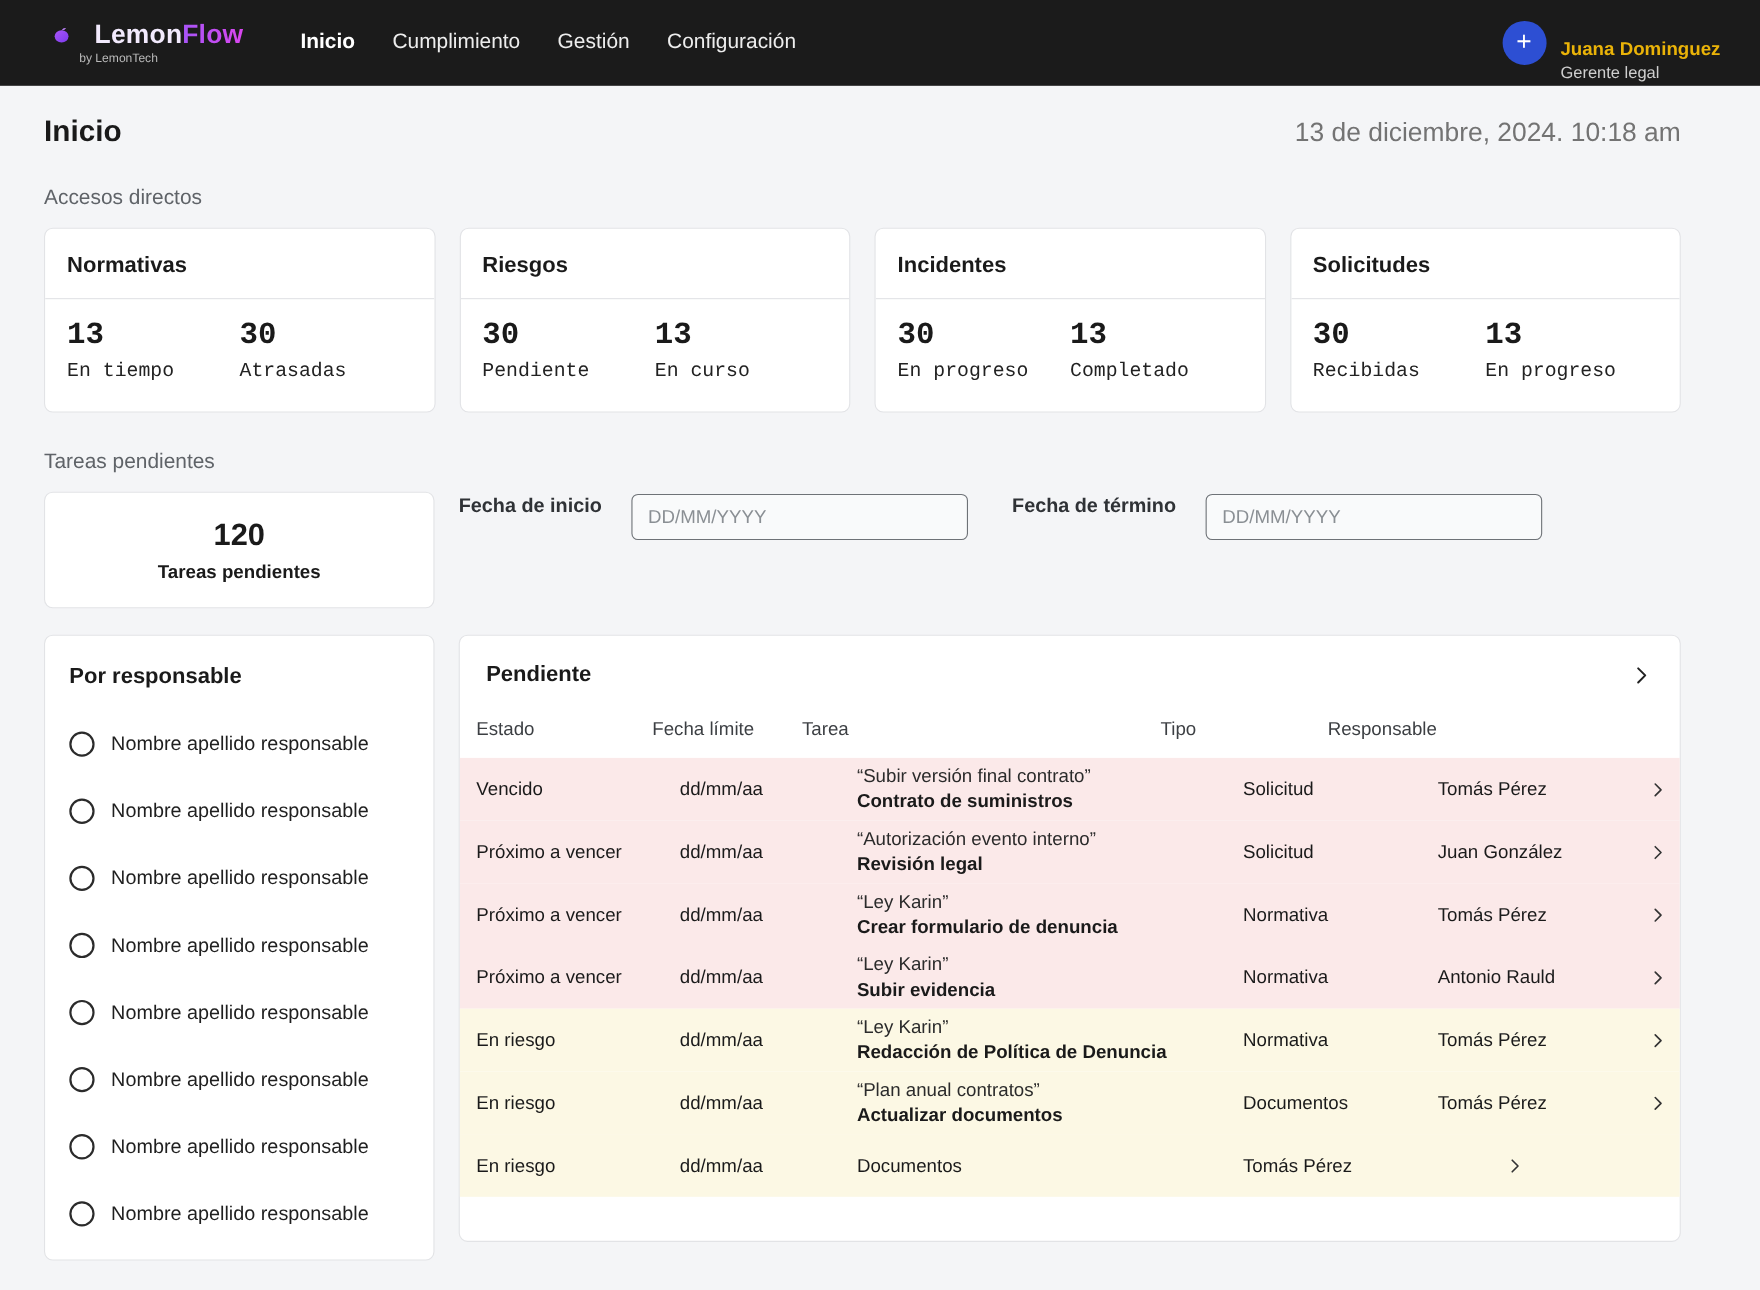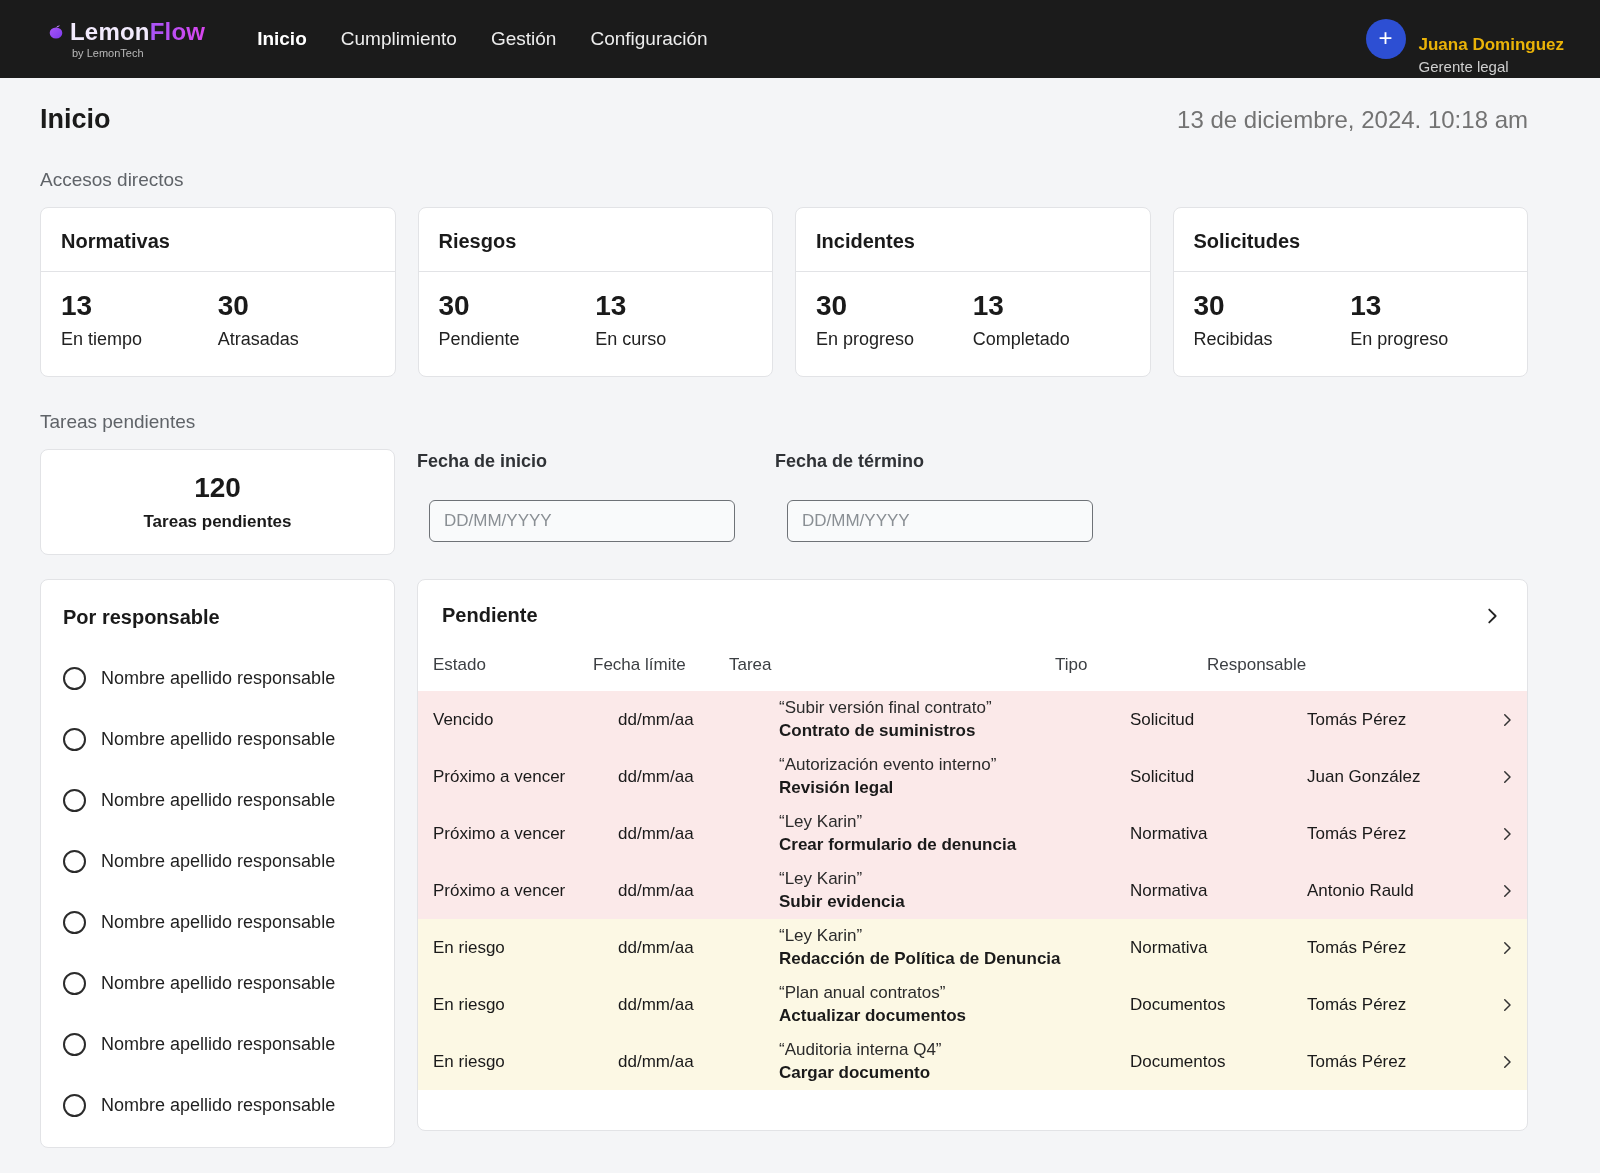--- a/index.html
+++ b/index.html
@@ -13,21 +13,21 @@
 
   
   .navbar {
     height: 78px;
     background: #1b1b1b;
     display: flex;
     align-items: center;
     padding: 0 36px 0 48px;
   }
   .logo { display: flex; flex-direction: column; line-height: 1; margin-right: 52px; }
-  .logo-top { display: flex; align-items: center; gap: 6px; }
+  .logo-top { display: flex; align-items: center; gap: 22px; }
   .logo-word { font-size: 24px; font-weight: 700; letter-spacing: 0.2px; }
   .logo-lemon { color: #f2eafd; }
   .logo-flow {
     background: linear-gradient(90deg, #a855f7, #d946ef);
     -webkit-background-clip: text;
     background-clip: text;
     color: transparent;
   }
   .logo-byline { color: #b9b9b9; font-size: 11px; margin-top: 4px; margin-left: 24px; }
   .nav-links { display: flex; gap: 34px; align-items: center; }
@@ -56,36 +56,36 @@
     background: #ffffff;
     border: 1px solid #e2e3e6;
     border-radius: 8px;
     overflow: hidden;
   }
   .card-title {
     font-size: 20px; font-weight: 700;
     padding: 22px 20px 18px;
     border-bottom: 1px solid #e2e3e6;
   }
-  .card-stats { display: flex; padding: 18px 20px 26px; }
+  .card-stats { display: flex; padding: 18px 20px 26px; font-family: Liberation Mono, monospace; }
   .stat { flex: 1; }
   .stat-value { font-size: 28px; font-weight: 700; }
   .stat-label { font-size: 18px; margin-top: 7px; color: #222; }
 
   
   .tasks-top { display: grid; grid-template-columns: 355px 1fr; gap: 22px; margin-bottom: 24px; }
   .summary-card {
     background: #fff; border: 1px solid #e2e3e6; border-radius: 8px;
     display: flex; flex-direction: column; align-items: center; justify-content: center;
     height: 106px; gap: 8px;
   }
   .summary-value { font-size: 28px; font-weight: 700; }
   .summary-label { font-size: 17px; font-weight: 700; }
   .date-filters { display: flex; gap: 40px; padding-top: 2px; }
-  .date-field { display: flex; flex-direction: column; gap: 28px; }
+  .date-field { display: flex; flex-direction: row; gap: 15px; }
   .date-label { font-size: 18px; font-weight: 600; color: #2f3236; }
   .date-input {
     width: 306px; height: 42px;
     border: 1px solid #6e7277; border-radius: 6px;
     background: #f9fafb; padding: 0 14px;
     font-size: 17px; color: #2b2b2b;
     font-family: "Liberation Sans", "DejaVu Sans", sans-serif;
     margin-left: 12px;
   }
   .date-input::placeholder { color: #8a8f94; }
@@ -405,24 +405,20 @@
         <div class="row-chevron">
           <svg width="18" height="18" viewBox="0 0 24 24">
               <path d="M9 5l7 7-7 7" fill="none" stroke="#333" stroke-width="2" stroke-linecap="round" stroke-linejoin="round"></path>
             </svg>
         </div>
       </div>
 
       <div class="tgrid trow warning">
         <div>En riesgo</div>
         <div>dd/mm/aa</div>
-        <div>
-          <div class="task-line1">“Auditoria interna Q4”</div>
-          <div class="task-line2">Cargar documento</div>
-        </div>
         <div>Documentos</div>
         <div>Tomás Pérez</div>
         <div class="row-chevron">
           <svg width="18" height="18" viewBox="0 0 24 24">
               <path d="M9 5l7 7-7 7" fill="none" stroke="#333" stroke-width="2" stroke-linecap="round" stroke-linejoin="round"></path>
             </svg>
         </div>
       </div>
 
     </div>

